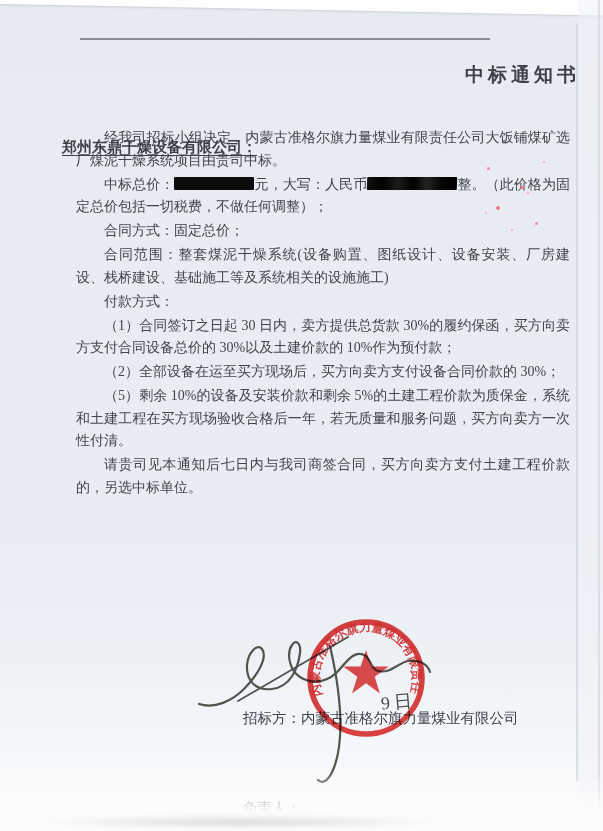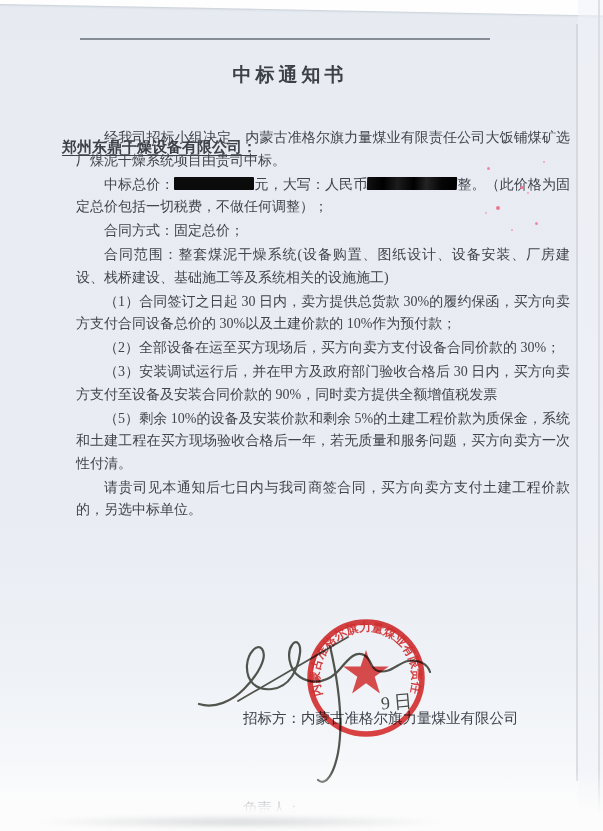--- a/index.html
+++ b/index.html
@@ -28,21 +28,21 @@
   .bottom-crease{
     position:absolute;left:30px;bottom:2px;width:420px;height:14px;border-radius:50%;
     background:radial-gradient(ellipse at center,rgba(150,155,160,.35),rgba(150,155,160,0) 70%);
     filter:blur(2px);
   }
   .speckle{position:absolute;border-radius:50%;}
 
   
   .top-rule{position:absolute;left:80px;top:38px;width:410px;height:2px;background:#878d97;}
   .doc-title{
-    position:absolute;left:0;top:62px;width:580px;text-align:center;
+    position:absolute;left:0;top:62px;width:580px;text-align:right;
     font-size:19px;font-weight:700;letter-spacing:4px;color:#3c4049;
   }
   .addressee{
     position:absolute;left:62px;top:103px;
     font-size:15px;font-weight:700;color:#3c4049;
     text-decoration:underline;text-underline-offset:3px;margin-top:35px;
   }
 
   
   .body-text{
@@ -85,23 +85,23 @@
 
   <div class="top-rule"></div>
   <div class="doc-title">中标通知书</div>
   <div class="addressee">郑州东鼎干燥设备有限公司：</div>
 
   <div class="body-text" id="paragraphs">
       <p>经我司招标小组决定，内蒙古准格尔旗力量煤业有限责任公司大饭铺煤矿选厂煤泥干燥系统项目由贵司中标。</p>
       <p><span>中标总价：</span><span class="redact redact--amount"></span><span>元，大写：人民币</span><span class="redact redact--amount-words"></span><span>整。（此价格为固定总价包括一切税费，不做任何调整）；</span></p>
       <p>合同方式：固定总价；</p>
       <p>合同范围：整套煤泥干燥系统(设备购置、图纸设计、设备安装、厂房建设、栈桥建设、基础施工等及系统相关的设施施工)</p>
+      <p>付款方式：</p>
       <p>（1）合同签订之日起 30 日内，卖方提供总货款 30%的履约保函，买方向卖方支付合同设备总价的 30%以及土建价款的 10%作为预付款；</p>
       <p>（2）全部设备在运至买方现场后，买方向卖方支付设备合同价款的 30%；</p>
-      <p>（3）安装调试运行后，并在甲方及政府部门验收合格后 30 日内，买方向卖方支付至设备及安装合同价款的 90%，同时卖方提供全额增值税发票</p>
       <p>（5）剩余 10%的设备及安装价款和剩余 5%的土建工程价款为质保金，系统和土建工程在买方现场验收合格后一年，若无质量和服务问题，买方向卖方一次性付清。</p>
       <p>请贵司见本通知后七日内与我司商签合同，买方向卖方支付土建工程价款的，另选中标单位。</p>
     </div>
 
   <div class="speckle" style="left:487px;top:167px;width:3px;height:3px;background:#f08aa4;"></div>
   <div class="speckle" style="left:543px;top:161px;width:2px;height:2px;background:#f2a0b5;"></div>
   <div class="speckle" style="left:520px;top:186px;width:4px;height:3px;background:#ee7693;"></div>
   <div class="speckle" style="left:527px;top:192px;width:2px;height:2px;background:#f2a0b5;"></div>
   <div class="speckle" style="left:496px;top:206px;width:4px;height:4px;background:#ee7693;"></div>
   <div class="speckle" style="left:485px;top:212px;width:2px;height:2px;background:#f3aabc;"></div>

